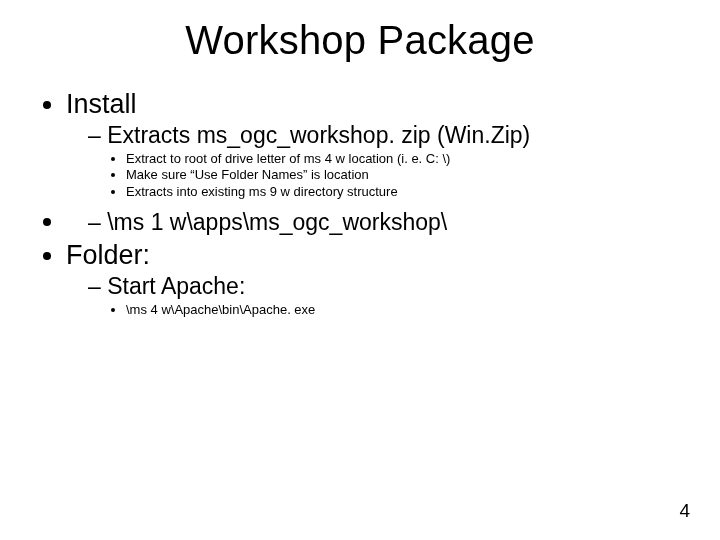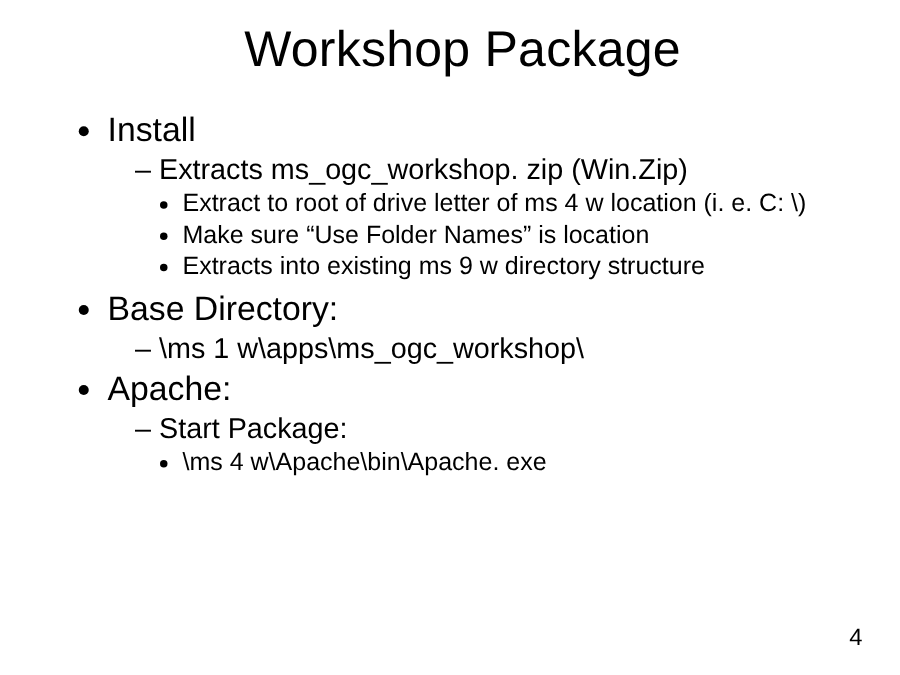--- a/index.html
+++ b/index.html
@@ -9,21 +9,21 @@
     height: 540px;
     background: #fff;
     font-family: Arial, Helvetica, sans-serif;
     color: #000;
     position: relative;
   }
   .slide {
     box-sizing: border-box;
     width: 720px;
     height: 540px;
-    padding: 18px 38px 20px 58px;
+    padding: 18px 38px 20px 38px;
     position: relative;
   }
   h1.title {
     text-align: center;
     font-size: 40px;
     font-weight: 400;
     margin: 0 0 26px 0;
     letter-spacing: 0.2px;
   }
   ul.lvl1 {
@@ -44,21 +44,21 @@
   ul.lvl2 > li::before {
     content: "– ";
   }
   ul.lvl2 > li {
     margin-bottom: 1px;
   }
   ul.lvl3 {
     list-style: disc;
     margin: 2px 0 6px 0;
     padding-left: 38px;
-    font-size: 20px;
+    font-size: 13px;
   }
   ul.lvl3 > li {
     margin-bottom: 0px;
     line-height: 1.25;
   }
   .u {
   }
   .pageno {
     position: absolute;
     right: 30px;
@@ -83,33 +83,32 @@
           <ul class="lvl3">
             <li>Extract to root of drive letter of ms 4 w location (i. e. C: \)</li>
             <li>Make sure “Use Folder Names” is location</li>
             <li>Extracts into existing ms 9 w directory structure</li>
           </ul>
         </li>
       </ul>
     </li>
 
     <li>
-      <span>Base Directory:</span>
       <ul class="lvl2">
         <li>
           <span class="u">\ms 1 w\apps\ms_ogc_workshop\</span>
         </li>
       </ul>
     </li>
 
     <li>
-      <span>Apache:</span>
+      <span>Folder:</span>
       <ul class="lvl2">
         <li>
-          <span>Start Package:</span>
+          <span>Start Apache:</span>
           <ul class="lvl3">
             <li>
               <span class="u">\ms 4 w\Apache\bin\Apache. exe</span>
             </li>
           </ul>
         </li>
       </ul>
     </li>
 
   </ul>

